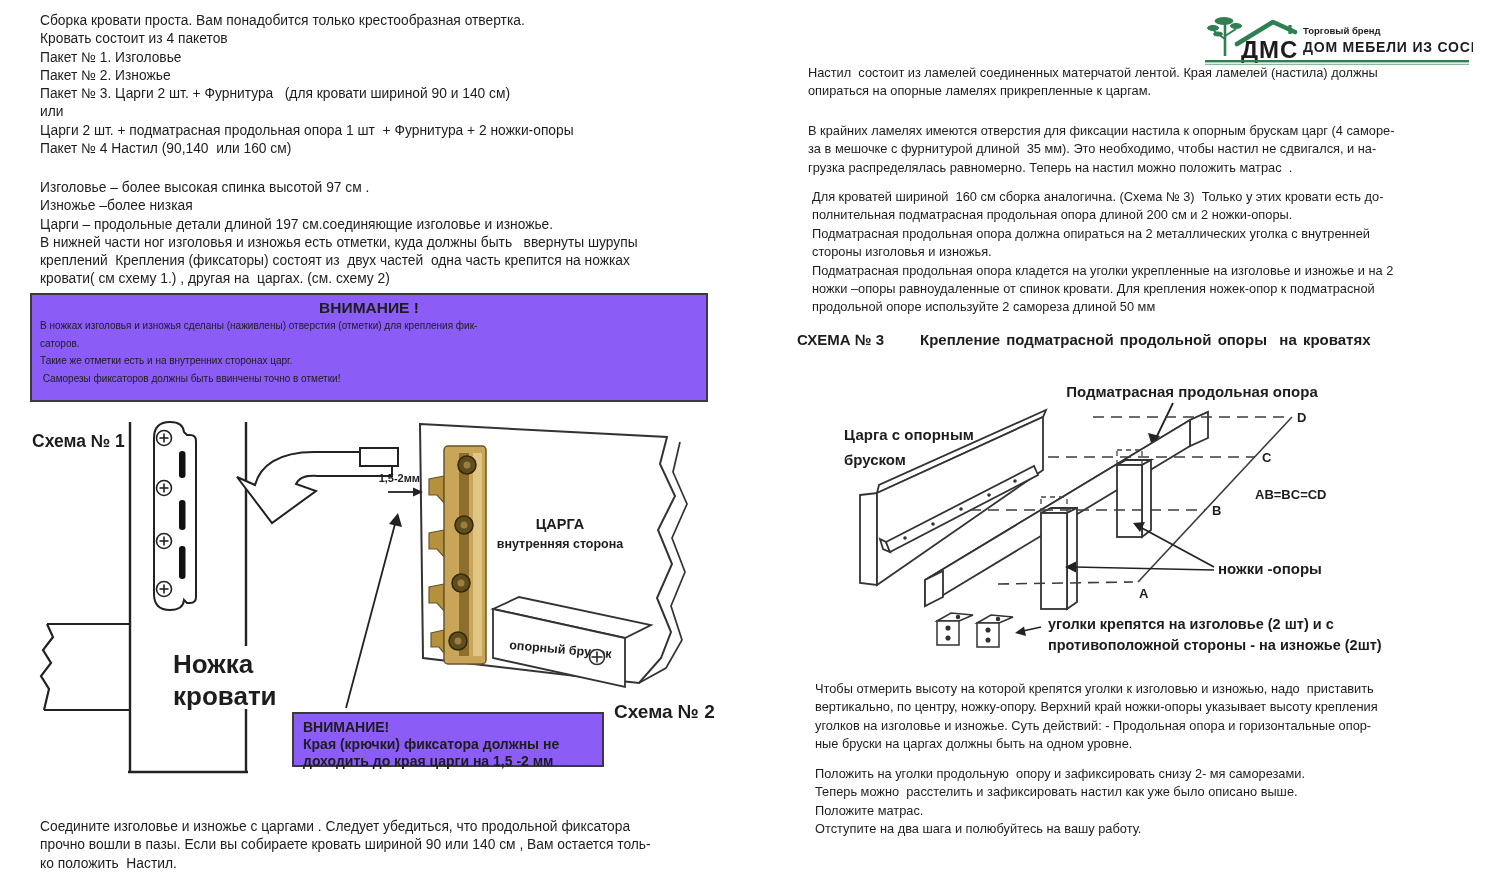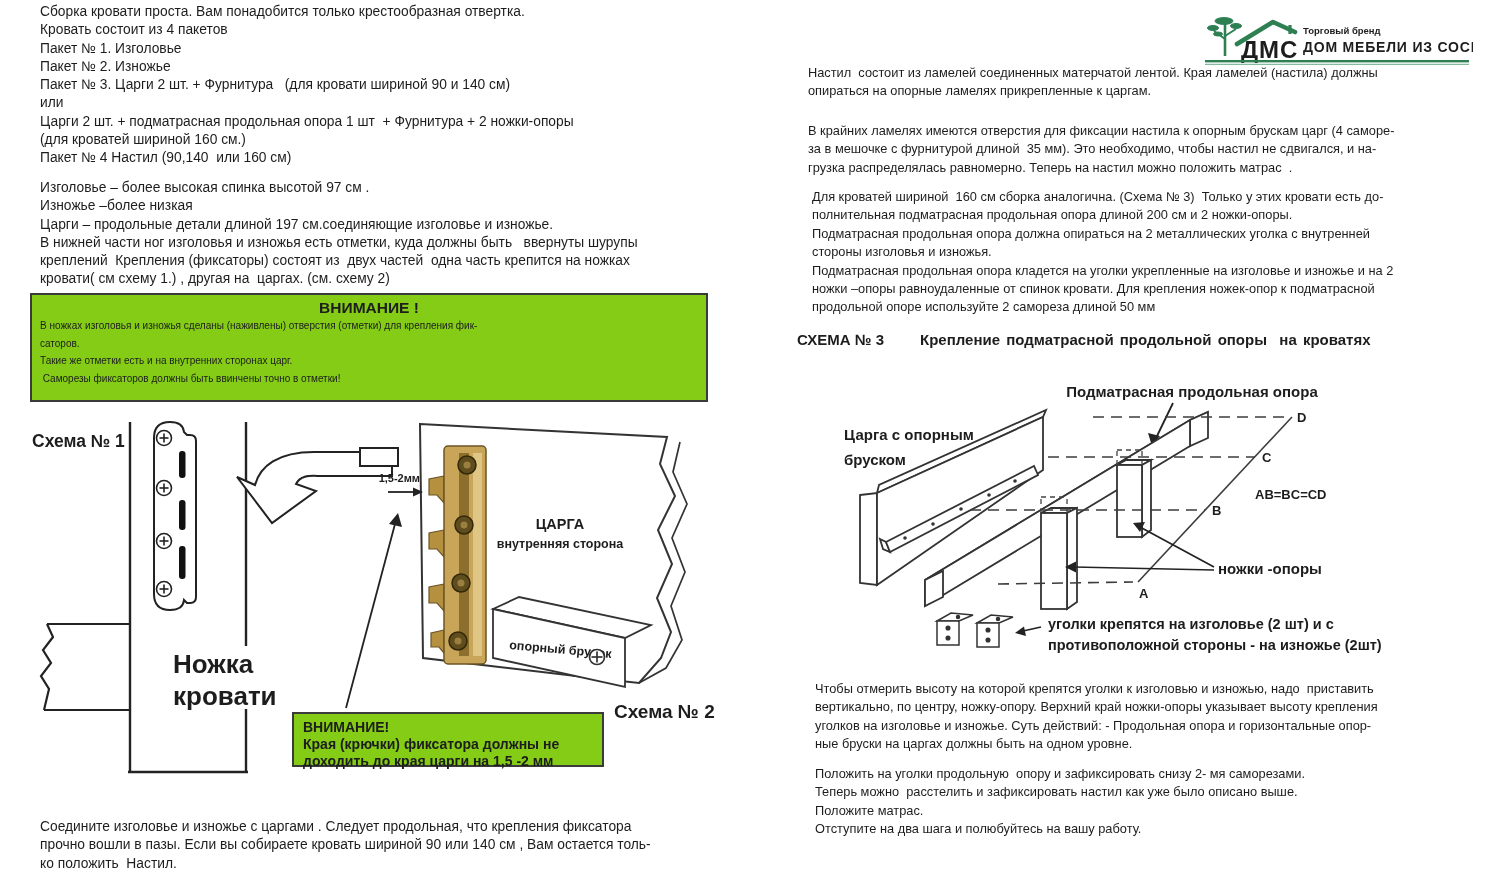--- a/index.html
+++ b/index.html
@@ -6,21 +6,21 @@
   body{
     width:1500px;height:888px;position:relative;background:#ffffff;
     font-family:"Liberation Sans","DejaVu Sans",sans-serif;color:#1d1d1d;
     overflow:hidden;
   }
   .abs{position:absolute;}
   .line{white-space:pre;}
   .txt-left{font-size:13.8px;line-height:18.3px;}
   .txt-right{font-size:12.8px;line-height:18.4px;}
   .warnbox{
-    border:2px solid #3a3a3a;background:#84cc16;box-sizing:border-box;
+    border:2px solid #3a3a3a;background:#8b5cf6;box-sizing:border-box;
   }
   .warnbox1{left:30px;top:293px;width:678px;height:109px;padding:3px 8px;}
   .warnbox1 .wtitle{text-align:center;font-weight:bold;font-size:15.5px;line-height:19px;}
   .warnbox1 .line{font-size:10px;line-height:17.5px;}
   .warnbox2{left:292px;top:712px;width:312px;height:55px;padding:5px 9px;}
   .warnbox2 .line{font-weight:bold;font-size:14px;line-height:17px;white-space:pre;}
   .heading3 span{font-weight:bold;font-size:15px;white-space:pre;}
   svg text{font-family:"Liberation Sans","DejaVu Sans",sans-serif;fill:#1d1d1d;}
 </style>
 </head>
@@ -40,29 +40,28 @@
     <path d="M34,36 L70,14 L92,24" stroke-width="4.6" stroke-linecap="round" stroke-linejoin="round"></path>
     <line x1="87" y1="17" x2="87" y2="26" stroke-width="3.2"></line>
   </g>
   <text x="38" y="50" font-size="24" font-weight="bold" fill="#2e8053" letter-spacing="1">ДМС</text>
   <text x="100" y="26" font-size="9.5" font-weight="bold" fill="#39795a">Торговый бренд</text>
   <text x="100" y="44" font-size="14" font-weight="bold" fill="#2e8053" letter-spacing="0.8">ДОМ МЕБЕЛИ ИЗ СОСНЫ</text>
   <rect x="2" y="52" width="264" height="2.4" fill="#2e8053"></rect>
   <rect x="2" y="55.8" width="264" height="1" fill="#6aa98a"></rect>
 </svg>
 
-<div class="abs txt-left" style="left:40px;top:3px">
+<div class="abs txt-left" style="left:40px;top:12px">
   <div class="line">Сборка кровати проста. Вам понадобится только крестообразная отвертка.</div>
   <div class="line">Кровать состоит из 4 пакетов</div>
   <div class="line">Пакет № 1. Изголовье</div>
   <div class="line">Пакет № 2. Изножье</div>
   <div class="line">Пакет № 3. Царги 2 шт. + Фурнитура   (для кровати шириной 90 и 140 см)</div>
   <div class="line">или</div>
   <div class="line">Царги 2 шт. + подматрасная продольная опора 1 шт  + Фурнитура + 2 ножки-опоры</div>
-  <div class="line">(для кроватей шириной 160 см.)</div>
   <div class="line">Пакет № 4 Настил (90,140  или 160 см)</div>
 </div>
 
 <div class="abs txt-left" style="left:40px;top:179px">
   <div class="line">Изголовье – более высокая спинка высотой 97 см .</div>
   <div class="line">Изножье –более низкая</div>
   <div class="line">Царги – продольные детали длиной 197 см.соединяющие изголовье и изножье.</div>
   <div class="line">В нижней части ног изголовья и изножья есть отметки, куда должны быть   ввернуты шурупы</div>
   <div class="line">креплений  Крепления (фиксаторы) состоят из  двух частей  одна часть крепится на ножках</div>
   <div class="line">кровати( см схему 1.) , другая на  царгах. (см. схему 2)</div>
@@ -154,21 +153,21 @@
   <text x="584" y="312" font-size="19" font-weight="bold">Схема № 2</text>
 </svg>
 
 <div class="abs warnbox warnbox2">
   <div class="line">ВНИМАНИЕ!</div>
   <div class="line">Края (крючки) фиксатора должны не</div>
   <div class="line">доходить до края царги на 1,5 -2 мм</div>
 </div>
 
 <div class="abs txt-left" style="left:40px;top:818px">
-  <div class="line">Соедините изголовье и изножье с царгами . Следует продольная, что крепления фиксатора</div>
+  <div class="line">Соедините изголовье и изножье с царгами . Следует убедиться, что продольной фиксатора</div>
   <div class="line">прочно вошли в пазы. Если вы собираете кровать шириной 90 или 140 см , Вам остается толь-</div>
   <div class="line">ко положить  Настил.</div>
 </div>
 
 <div class="abs txt-right" style="left:808px;top:64px">
   <div class="line">Настил  состоит из ламелей соединенных матерчатой лентой. Края ламелей (настила) должны</div>
   <div class="line">опираться на опорные ламелях прикрепленные к царгам.</div>
 </div>
 
 <div class="abs txt-right" style="left:808px;top:122px">

